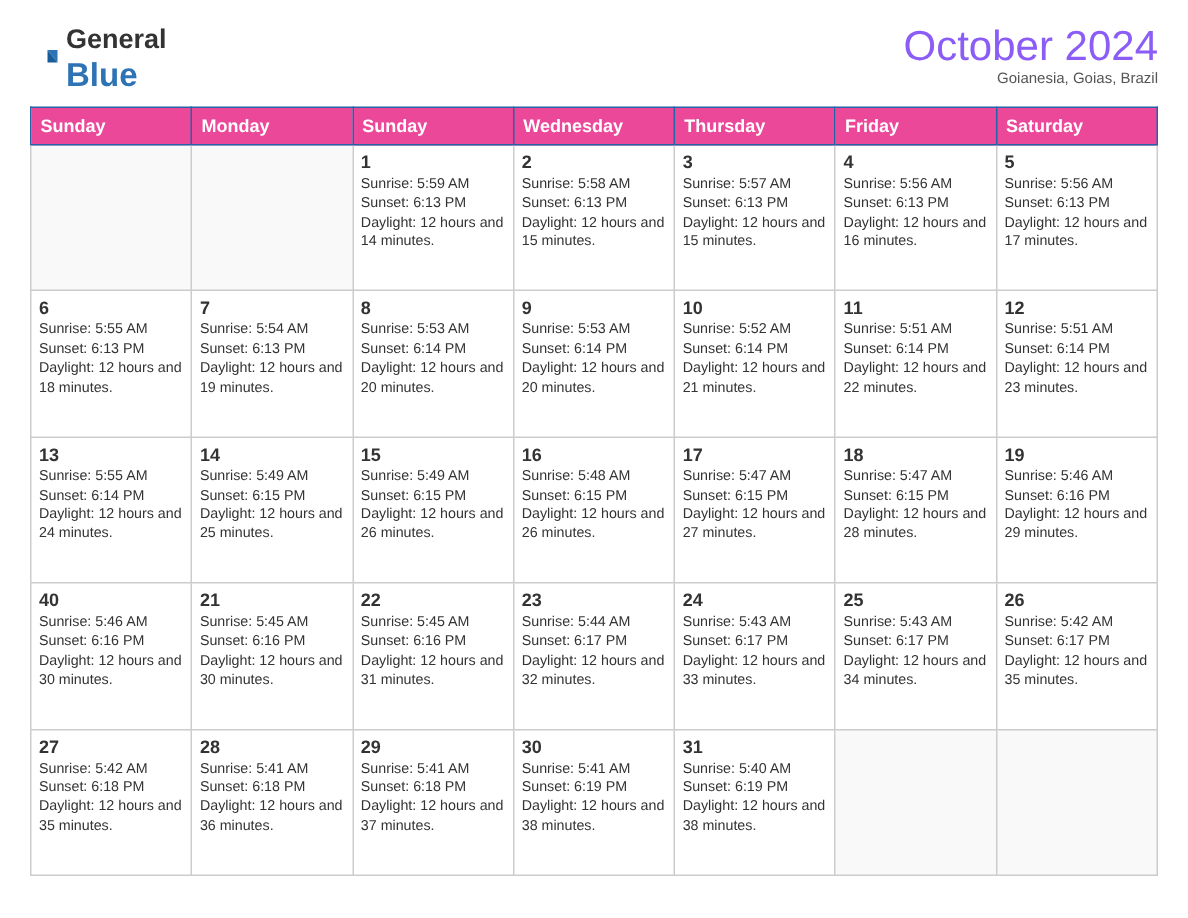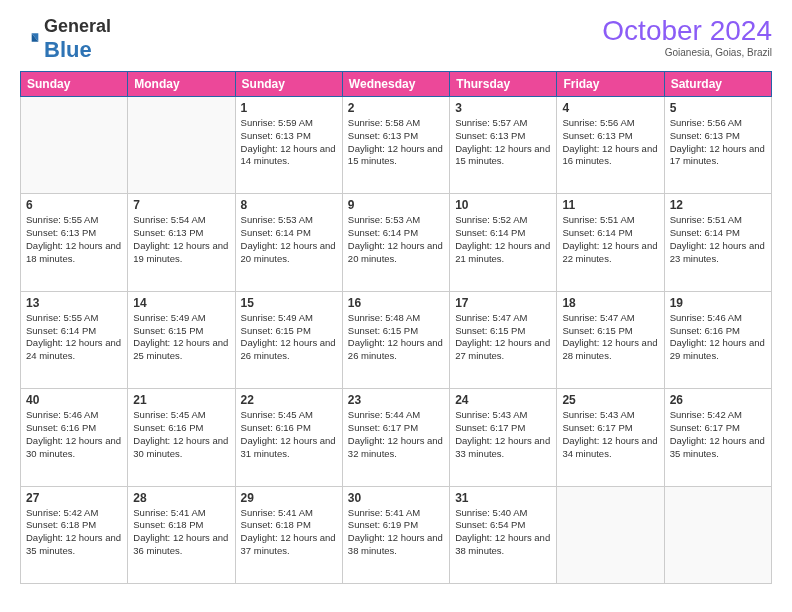--- a/index.html
+++ b/index.html
@@ -315,21 +315,21 @@
           </td>
           <td>
             <span class="day-num">30</span>
             <div class="day-info">Sunrise: 5:41 AM
 Sunset: 6:19 PM
 Daylight: 12 hours and 38 minutes.</div>
           </td>
           <td>
             <span class="day-num">31</span>
             <div class="day-info">Sunrise: 5:40 AM
-Sunset: 6:54 PM
+Sunset: 6:19 PM
 Daylight: 12 hours and 38 minutes.</div>
           </td>
           <td class="empty"></td>
           <td class="empty"></td>
         </tr>
       </tbody>
   </table>
 </div>
 
 </body></html>

